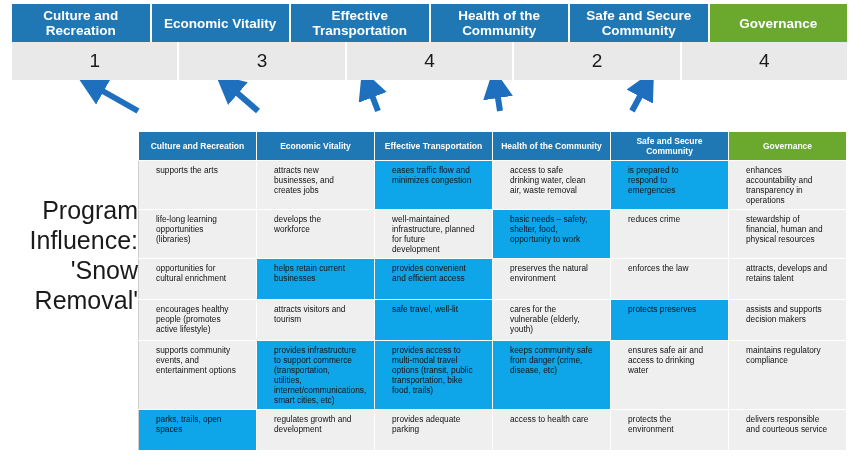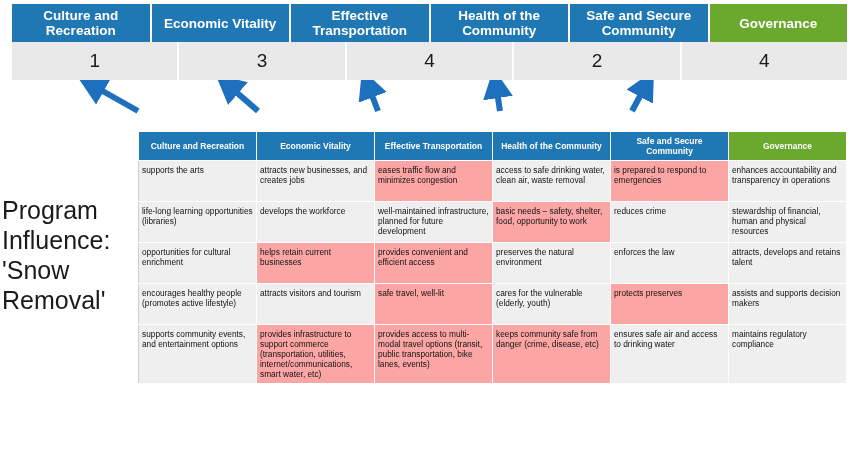--- a/index.html
+++ b/index.html
@@ -73,26 +73,27 @@
     position: absolute;
     left: 0;
     top: 80px;
     width: 859px;
     height: 52px;
   }
 
   
   #program-influence {
     position: absolute;
-    left: 2px;
+    left: 18px;
     top: 195px;
     width: 120px;
     font-size: 25px;
     line-height: 30px;
     color: #1a1a1a;
+    text-align: right;
   }
 
   
   #matrix {
     position: absolute;
     left: 138px;
     top: 131px;
     width: 709px;
     border-collapse: collapse;
     table-layout: fixed;
@@ -110,27 +111,27 @@
     height: 22px;
   }
   #matrix th.gov {
     background: #6aa82e;
   }
   #matrix td {
     font-size: 8.3px;
     line-height: 10px;
     color: #111111;
     vertical-align: top;
-    padding: 4px 3px;
+    padding: 4px 17px;
     border: 1px solid #ffffff;
     background: #efefef;
     height: 32px;
   }
   #matrix td.hl {
-    background: #fca5a5;
+    background: #0ea5e9;
   }
   #matrix td.empty {
     background: #ffffff;
     border-color: #ffffff;
   }
   #matrix tr td:first-child {
     border-left: 1px solid #cfcfcf;
   }
 </style>
 </head>
@@ -211,20 +212,28 @@
       <tr>
         <td>encourages healthy people (promotes active lifestyle)</td>
         <td>attracts visitors and tourism</td>
         <td class="hl">safe travel, well-lit</td>
         <td>cares for the vulnerable (elderly, youth)</td>
         <td class="hl">protects preserves</td>
         <td>assists and supports decision makers</td>
       </tr>
       <tr>
         <td>supports community events, and entertainment options</td>
-        <td class="hl">provides infrastructure to support commerce (transportation, utilities, internet/communications, smart water, etc)</td>
-        <td class="hl">provides access to multi-modal travel options (transit, public transportation, bike lanes, events)</td>
+        <td class="hl">provides infrastructure to support commerce (transportation, utilities, internet/communications, smart cities, etc)</td>
+        <td class="hl">provides access to multi-modal travel options (transit, public transportation, bike food, trails)</td>
         <td class="hl">keeps community safe from danger (crime, disease, etc)</td>
         <td>ensures safe air and access to drinking water</td>
         <td>maintains regulatory compliance</td>
       </tr>
+      <tr>
+        <td class="hl">parks, trails, open spaces</td>
+        <td>regulates growth and development</td>
+        <td>provides adequate parking</td>
+        <td>access to health care</td>
+        <td>protects the environment</td>
+        <td>delivers responsible and courteous service</td>
+      </tr>
     </tbody>
 </table>
 
 </body></html>

